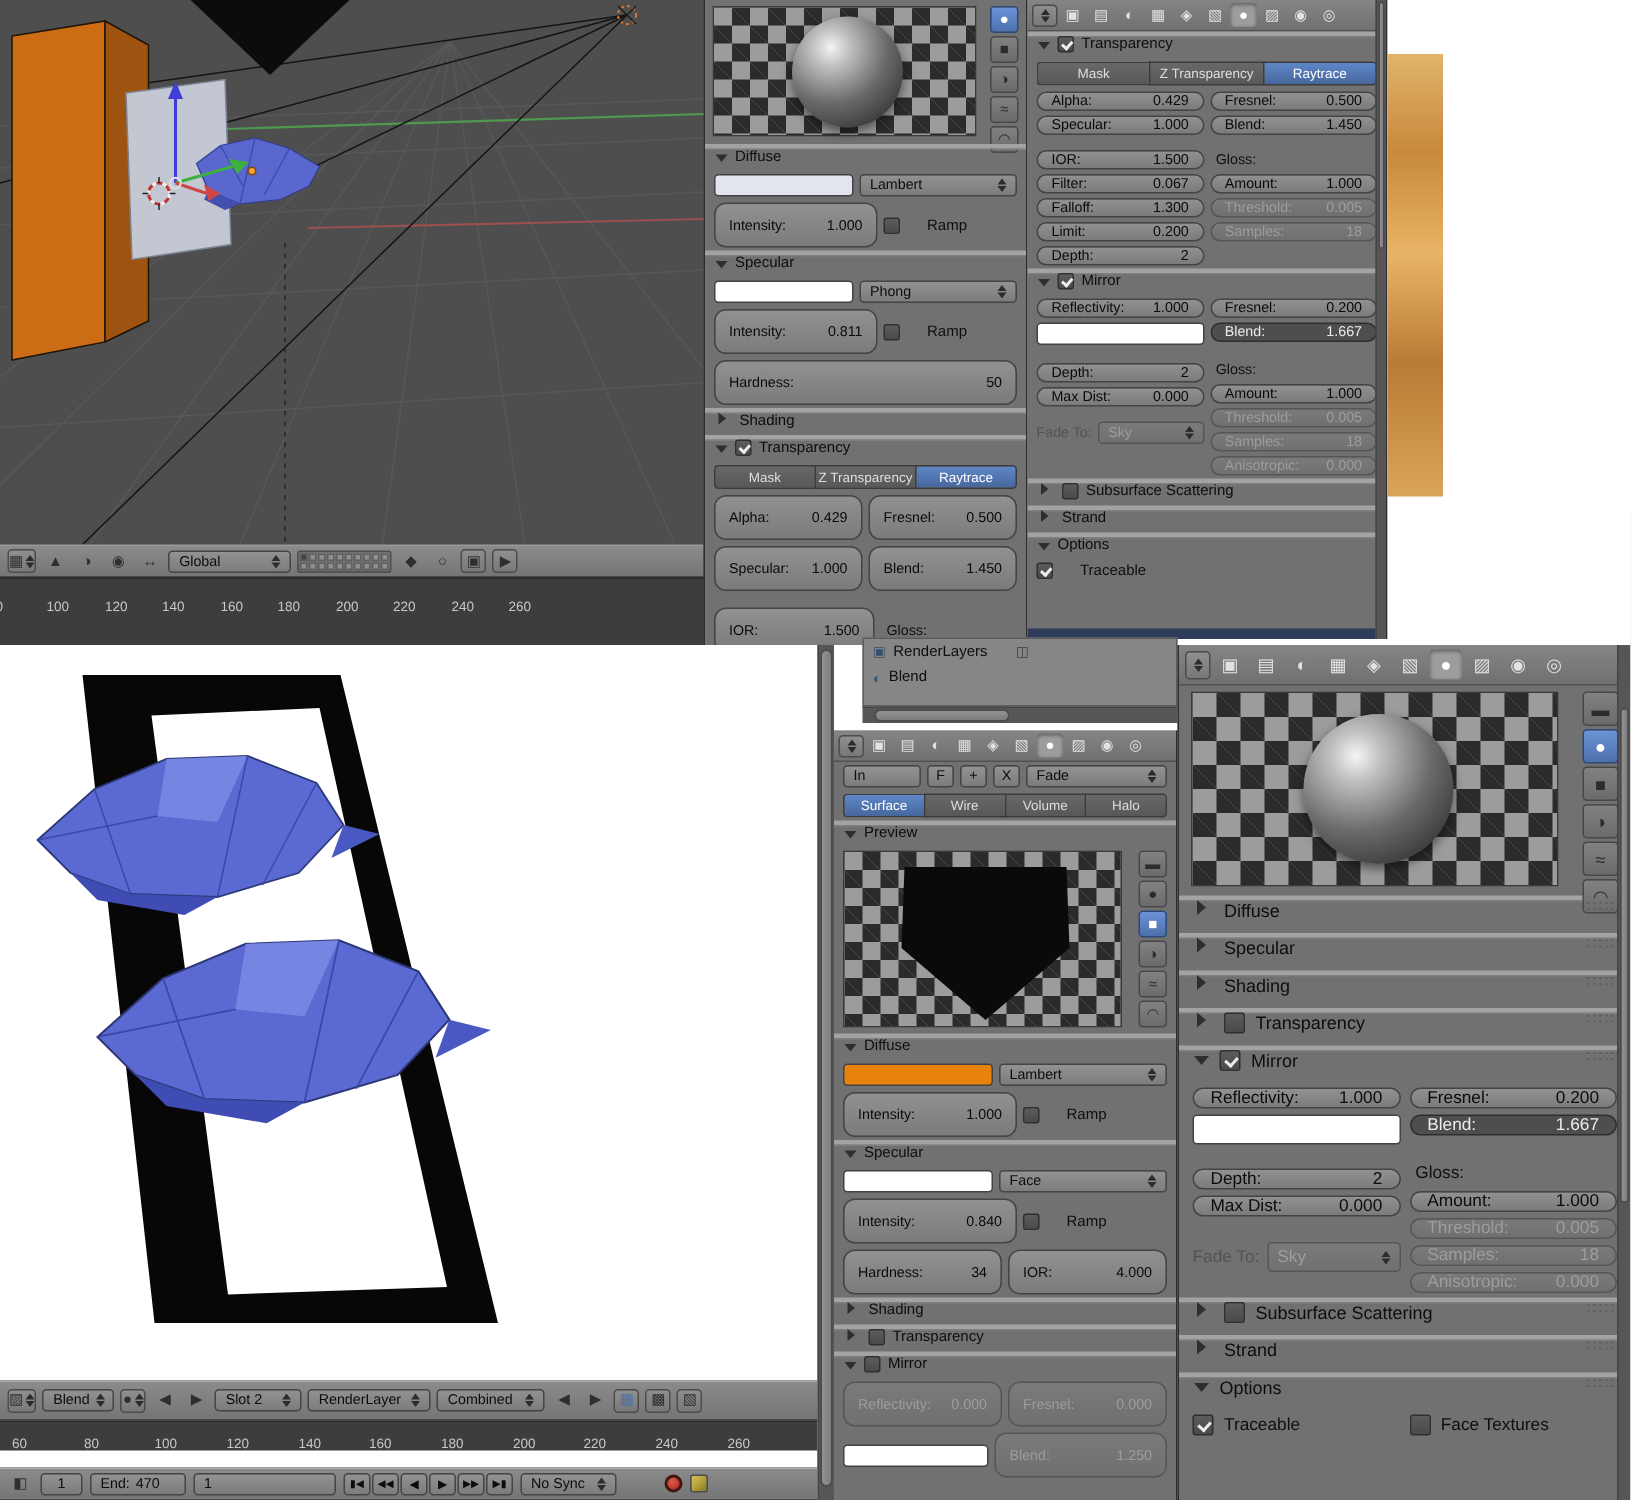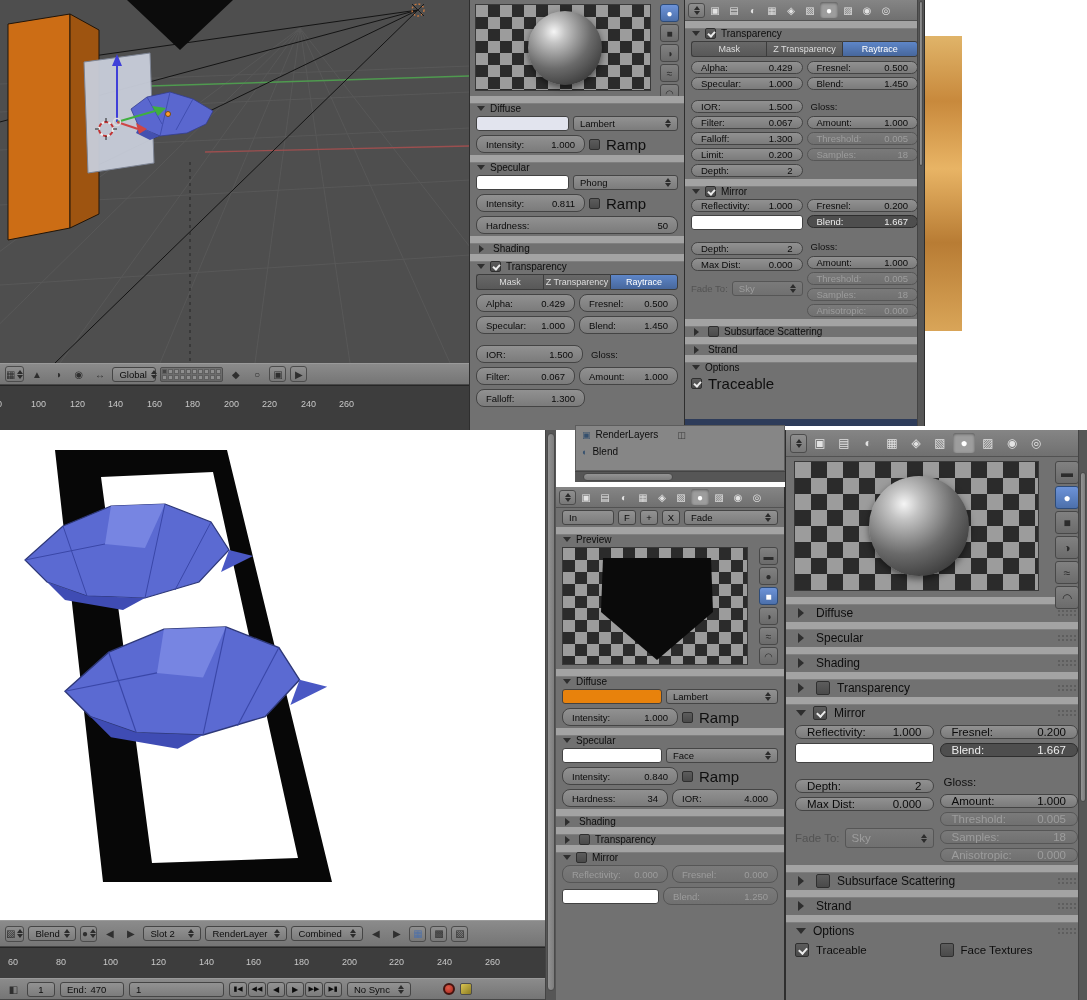--- a/index.html
+++ b/index.html
@@ -10,28 +10,28 @@
   
   .hdr{position:absolute;left:0;right:0;display:flex;align-items:center;gap:4px;background:linear-gradient(#8b8b8b,#757575);border-top:1px solid #9a9a9a;border-bottom:1px solid #474747;padding:0 5px}
   .icbtn{height:16px;min-width:17px;display:flex;align-items:center;justify-content:center;border-radius:3px;color:#2f2f2f;font-size:10px;gap:2px}
   .icbtn.boxed{background:linear-gradient(#8f8f8f,#787878);border:1px solid #4c4c4c}
   
   .wid{background:linear-gradient(#929292,#7c7c7c);border:1px solid #454545;border-radius:3px;height:15px;display:flex;align-items:center;padding:0 6px;font-size:9.5px;color:#0c0c0c;white-space:nowrap}
   .dd{display:flex;align-items:center;justify-content:space-between;gap:4px}
   .dd-ar{display:inline-block}
   .dd-ar::before{content:"";display:block;border:3px solid transparent;border-bottom:4px solid #2c2c2c;margin-bottom:1px}
   .dd-ar::after{content:"";display:block;border:3px solid transparent;border-top:4px solid #2c2c2c}
-  .slider{position:relative;display:flex;justify-content:space-between;align-items:center;background:linear-gradient(#919191,#7b7b7b);border:1px solid #444;border-radius:8px;height:18px;padding:0 9px;font-size:9.5px;color:#0a0a0a;flex:1;min-width:0;white-space:nowrap;overflow:hidden}
+  .slider{position:relative;display:flex;justify-content:space-between;align-items:center;background:linear-gradient(#919191,#7b7b7b);border:1px solid #444;border-radius:8px;height:30px;padding:0 9px;font-size:9.5px;color:#0a0a0a;flex:1;min-width:0;white-space:nowrap;overflow:hidden}
   .slider.dis,.wid.dis{color:#9d9d9d;background:linear-gradient(#7a7a7a,#707070);border-color:#565656}
   .slider.pressed{background:#4e4e4e;color:#ececec;border-color:#2e2e2e}
   .swatch{flex:1;height:15px;border:1px solid #424242;border-radius:3px;min-width:0}
-  .chkrow{display:flex;align-items:center;gap:6px;font-size:15px;color:#0e0e0e;flex:1;min-width:0;white-space:nowrap}
+  .chkrow{display:flex;align-items:center;gap:18px;font-size:10px;color:#0e0e0e;flex:1;min-width:0;white-space:nowrap}
   .chk{width:11px;height:11px;border-radius:2px;background:linear-gradient(#5c5c5c,#4a4a4a);border:1px solid #2f2f2f;position:relative;flex:none}
   .chk.on::after{content:"";position:absolute;left:2px;top:2px;width:5px;height:3px;border-left:2px solid #ececec;border-bottom:2px solid #ececec;transform:rotate(-48deg)}
-  .phead{display:flex;align-items:center;gap:5px;height:18px;padding:0 7px;font-size:10px;color:#0d0d0d;border-top:7px solid #a3a3a3;box-shadow:inset 0 1px 0 #7f7f7f;white-space:nowrap}
+  .phead{display:flex;align-items:flex-start;gap:5px;height:18px;padding:0 7px;font-size:10px;color:#0d0d0d;border-top:3px solid #a3a3a3;box-shadow:inset 0 1px 0 #7f7f7f;white-space:nowrap}
   .tri-d{width:0;height:0;border:4px solid transparent;border-top:5px solid #2e2e2e;margin-top:4px;flex:none}
   .tri-r{width:0;height:0;border:4px solid transparent;border-left:5px solid #2e2e2e;margin-left:2px;flex:none}
   .row{display:flex;gap:4px;padding:2px 6px;align-items:flex-start}
   .row.c{align-items:center}
   .col{flex:1;display:flex;flex-direction:column;gap:3px;min-width:0}
   .collabel{font-size:9.5px;color:#101010;height:13px;display:flex;align-items:center;padding-left:4px}
   .dimlab{color:#535353;font-size:9.5px;white-space:nowrap}
   .seg{display:flex;padding:2px 6px}
   .seg>div{flex:1;text-align:center;font-size:9px;color:#dedede;background:linear-gradient(#686868,#585858);border:1px solid #3c3c3c;border-right-width:0;height:16px;line-height:15px;white-space:nowrap;overflow:hidden}
   .seg>div:first-child{border-radius:3px 0 0 3px}
@@ -153,21 +153,21 @@
         </div>
       <div class="icbtn">
           <span>◑</span>
         </div>
       <div class="icbtn">
           <span>◉</span>
         </div>
       <div class="icbtn">
           <span>↔</span>
         </div>
-      <div class="wid dd" style="width:44px">
+      <div class="wid dd" style="width:82px">
           <span>Global</span>
           <span class="dd-ar"></span>
         </div>
       <div class="layers">
         <i style="background:#454545"></i>
           <i></i>
           <i></i>
           <i></i>
           <i></i>
           <i></i>
@@ -575,21 +575,21 @@
       <div class="icbtn boxed" style="color:#4c70ab">
           <span>▦</span>
         </div>
       <div class="icbtn boxed">
           <span>▩</span>
         </div>
       <div class="icbtn boxed">
           <span>▧</span>
         </div>
     </div>
-    <div class="ruler" style="top:517px;height:31px">
+    <div class="ruler" style="top:517px;height:20px">
       <span style="left:8px;top:9px">60</span>
       <span style="left:56px;top:9px">80</span>
       <span style="left:103px;top:9px">100</span>
       <span style="left:151px;top:9px">120</span>
       <span style="left:199px;top:9px">140</span>
       <span style="left:246px;top:9px">160</span>
       <span style="left:294px;top:9px">180</span>
       <span style="left:342px;top:9px">200</span>
       <span style="left:389px;top:9px">220</span>
       <span style="left:437px;top:9px">240</span>
@@ -685,20 +685,26 @@
           <span>+</span>
         </div>
       <div class="wid" style="width:18px;justify-content:center">
           <span>X</span>
         </div>
       <div class="wid dd" style="flex:1">
           <span>Fade</span>
           <span class="dd-ar"></span>
         </div>
     </div>
+    <div class="seg">
+      <div class="active">Surface</div>
+      <div>Wire</div>
+      <div>Volume</div>
+      <div>Halo</div>
+    </div>
     <div class="phead">
         <span class="tri-d"></span>
         <span>Preview</span>
       </div>
     <div style="position:relative;height:124px">
       <div class="checker" style="left:6px;top:2px;width:186px;height:118px">
         <svg width="186" height="118">
             <path d="M40,10 L148,10 L150,64 L94,112 L38,64 Z" fill="#0a0a0a"></path>
           </svg>
       </div>

